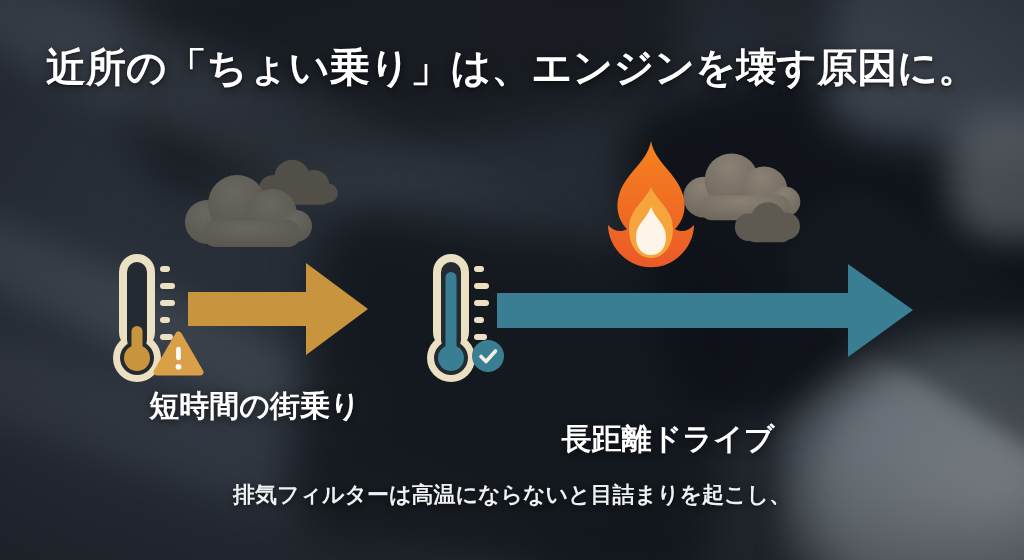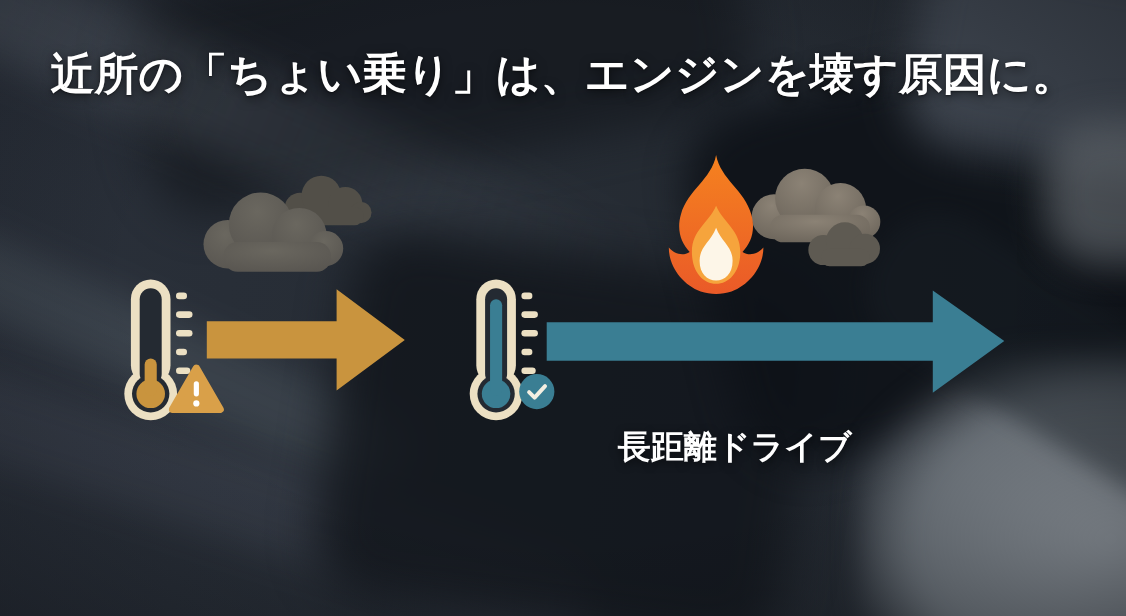--- a/index.html
+++ b/index.html
@@ -26,21 +26,21 @@
     position:absolute;top:40px;left:0;width:1024px;text-align:center;
     color:#fff;font-size:40px;font-weight:800;letter-spacing:0px;
     text-shadow:0 3px 10px rgba(0,0,0,.55),0 1px 2px rgba(0,0,0,.45);
     white-space:nowrap;
   }
   .scenario-label{
     position:absolute;top:386px;color:#fff;font-size:30px;font-weight:800;
     text-shadow:0 2px 8px rgba(0,0,0,.6);white-space:nowrap;
   }
   .label-left{left:255px;transform:translateX(-50%);}
-  .label-right{left:668px;transform:translateX(-50%);}
+  .label-right{left:668px;transform:translateX(-50%);margin-top:33px;}
   .caption{
     position:absolute;top:478px;left:0;width:1024px;text-align:center;
     color:#eef1f3;font-size:22px;font-weight:700;line-height:34px;
     text-shadow:0 2px 6px rgba(0,0,0,.65);
   }
   
   .icon{position:absolute;}
   .clouds-left-back{left:251px;top:148px;width:90px;height:66px;}
   .clouds-left-front{left:168px;top:162px;width:158px;height:90px;}
   .cloud-right-main{left:674px;top:136px;width:130px;height:98px;}
@@ -133,20 +133,21 @@
       <circle cx="27" cy="37.5" r="2.9" fill="#fff"></circle>
     </svg>
   </div>
 
   <div class="icon arrow-gold">
     <svg viewBox="0 0 180 92">
       <polygon points="0,29 118,29 118,0 180,46 118,92 118,63 0,63" fill="#c9943e"></polygon>
     </svg>
   </div>
 
+  <div class="scenario-label label-left">短時間の街乗り</div>
 
   <div class="icon cloud-right-main">
     <svg viewBox="0 0 140 90">
       <defs>
         <radialGradient id="gCloudR" cx="45%" cy="25%" r="85%">
           <stop offset="0%" stop-color="#8b8275"></stop>
             <stop offset="100%" stop-color="#6b645a"></stop>
         </radialGradient>
       </defs>
       <g fill="url(#gCloudR)">
@@ -218,15 +219,16 @@
 
   <div class="icon arrow-teal">
     <svg viewBox="0 0 416 93">
       <polygon points="0,29 351,29 351,0 416,46 351,93 351,64 0,64" fill="#3a7e93"></polygon>
     </svg>
   </div>
 
   <div class="scenario-label label-right">長距離ドライブ</div>
 
   <div class="caption">
+    <div>排気フィルターは高温にならないと目詰まりを起こし、</div>
   </div>
 
 </div>
 
 </body></html>

